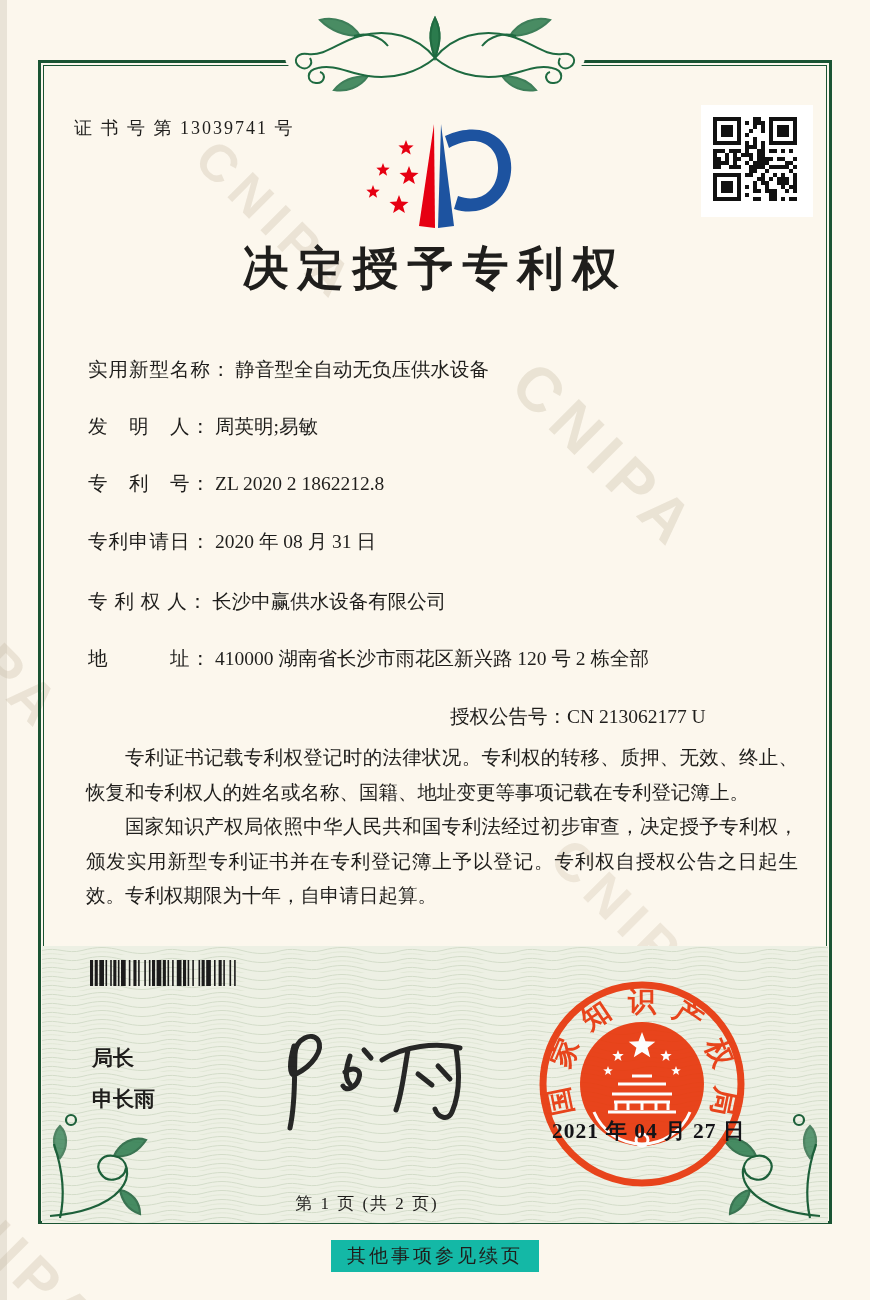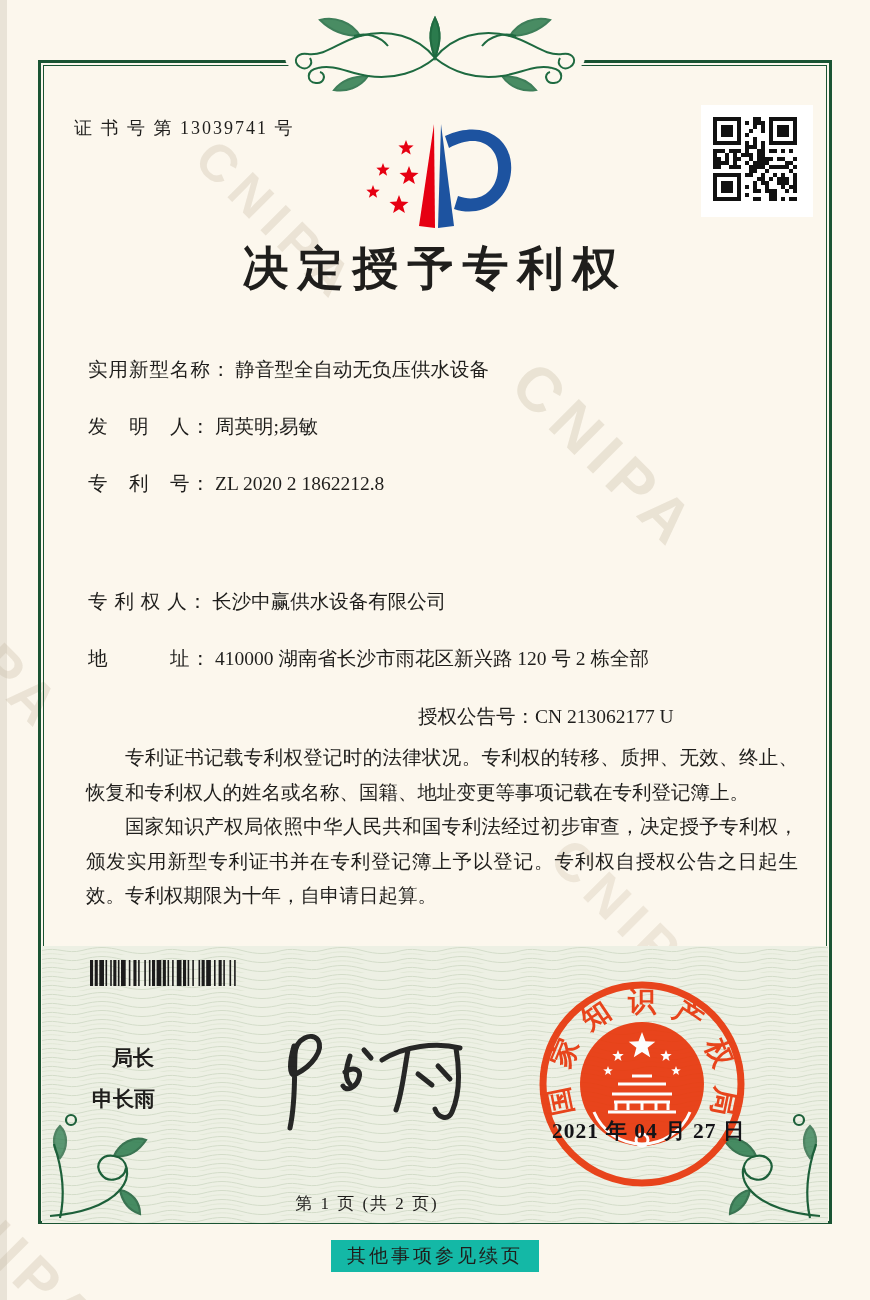--- a/index.html
+++ b/index.html
@@ -30,27 +30,27 @@
   .cert-no { position:absolute; left:74px; top:116px; font-size:18px;
     letter-spacing:2px; z-index:3; }
   .qr-box { position:absolute; left:701px; top:105px; width:112px; height:112px;
     background:#ffffff; display:flex; align-items:center; justify-content:center; z-index:3; }
   .logo { position:absolute; left:342px; top:110px; width:205px; height:128px; z-index:3; }
   .title { position:absolute; left:50%; transform:translateX(-50%); top:238px;
     font-size:46px; font-weight:700; letter-spacing:9px; white-space:nowrap; z-index:3; }
   .row { position:absolute; left:88px; font-size:19.5px; white-space:nowrap; z-index:3; }
   .row .lbl { letter-spacing:1px; }
   .row .val { margin-left:4px; }
-  .row2col { position:absolute; left:418px; font-size:19.5px; white-space:nowrap; z-index:3; }
+  .row2col { position:absolute; left:450px; font-size:19.5px; white-space:nowrap; z-index:3; }
   .body-text { position:absolute; left:86px; top:741px; width:712px;
     font-size:19.5px; line-height:34.5px; text-align:justify; z-index:3; }
   .body-text p { text-indent:2em; }
   .barcode { position:absolute; left:90px; top:960px; z-index:3; }
   .director-title { position:absolute; left:92px; top:1044px; z-index:3;
-    font-family:"Liberation Sans","DejaVu Sans",sans-serif; font-weight:700; font-size:21px;margin-left:20px; }
+    font-family:"Liberation Sans","DejaVu Sans",sans-serif; font-weight:700; font-size:21px; }
   .director-name { position:absolute; left:92px; top:1085px; z-index:3;
     font-family:Liberation Sans, sans-serif; font-weight:700; font-size:21px; }
   .signature { position:absolute; left:232px; top:1016px; z-index:3; }
   .seal { position:absolute; left:532px; top:972px; z-index:3; opacity:.93; }
   .seal-date { position:absolute; left:552px; top:1116px; z-index:4; font-size:21.5px;
     font-weight:700; letter-spacing:1px; color:#141418; white-space:nowrap; }
   .page-info { position:absolute; left:38px; top:1192px; width:658px;
     text-align:center; font-size:17px; letter-spacing:2px; z-index:3; }
   .note { position:absolute; left:50%; transform:translateX(-50%); top:1240px;
     background:#14b8a6; padding:3px 16px; font-size:19px; letter-spacing:3px;
@@ -284,20 +284,23 @@
 
   <div class="row" style="top:356px">
     <span class="lbl">实用新型名称：</span><span class="val">静音型全自动无负压供水设备</span>
   </div>
   <div class="row" style="top:413px">
     <span class="lbl">发　明　人：</span><span class="val">周英明;易敏</span>
   </div>
   <div class="row" style="top:470px">
     <span class="lbl">专　利　号：</span><span class="val">ZL 2020 2 1862212.8</span>
   </div>
+  <div class="row" style="top:528px">
+    <span class="lbl">专利申请日：</span><span class="val">2020 年 08 月 31 日</span>
+  </div>
   <div class="row" style="top:588px">
     <span class="lbl">专 利 权 人：</span><span class="val">长沙中赢供水设备有限公司</span>
   </div>
   <div class="row" style="top:645px">
     <span class="lbl">地　　　址：</span><span class="val">410000 湖南省长沙市雨花区新兴路 120 号 2 栋全部</span>
   </div>
   <div class="row2col" style="top:703px">
     <span class="lbl">授权公告号：</span><span class="val">CN 213062177 U</span>
   </div>
 

